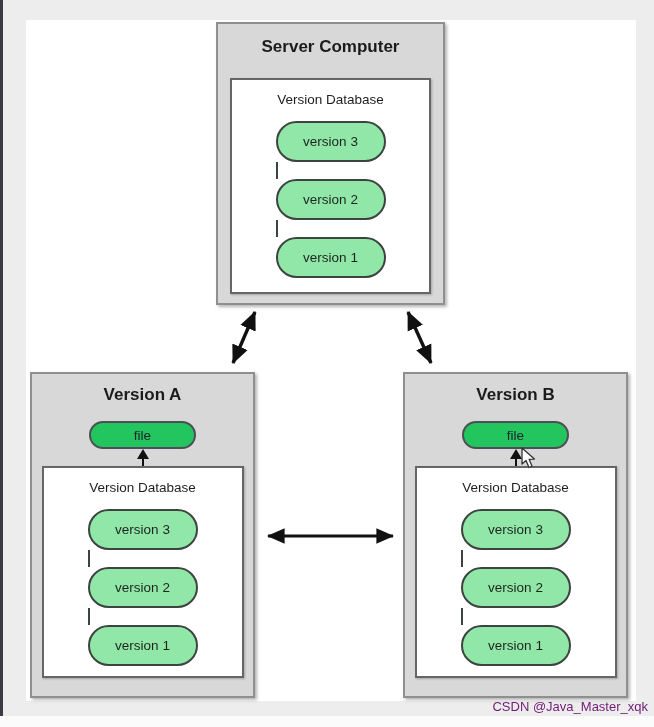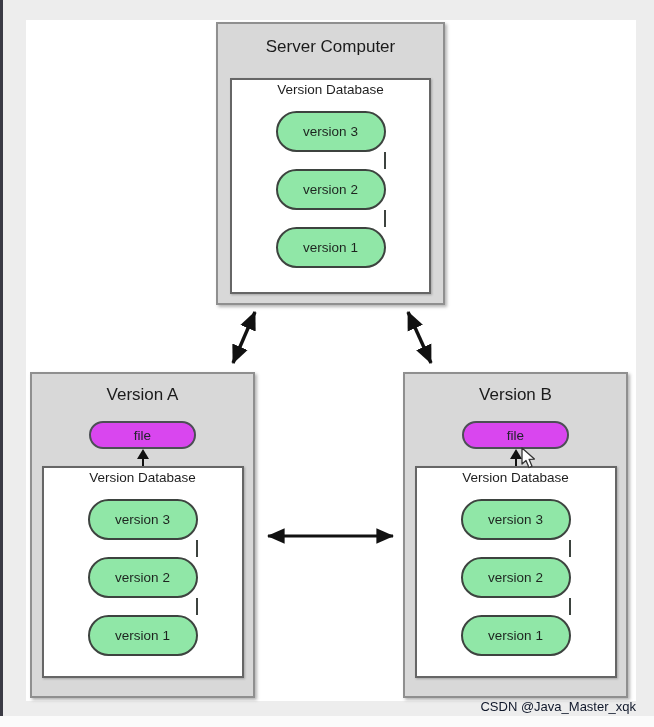--- a/index.html
+++ b/index.html
@@ -37,35 +37,35 @@
     position: absolute;
     background: #d8d8d8;
     border: 2px solid #8f8f8f;
     box-shadow: 2px 2px 3px rgba(90,90,90,0.45);
     display: flex;
     flex-direction: column;
     align-items: center;
   }
   .machine-title {
     font-size: 17px;
-    font-weight: 400;
+    font-weight: 700;
     color: #1b1b1b;
     line-height: 22px;
   }
   #server-box   { left: 216px; top: 22px;  width: 229px; height: 283px; }
   #computer-a   { left: 30px;  top: 372px; width: 225px; height: 326px; }
   #computer-b   { left: 403px; top: 372px; width: 225px; height: 326px; }
   #server-box .machine-title { margin-top: 12px; }
   #computer-a .machine-title, #computer-b .machine-title { margin-top: 10px; }
 
   .file-pill {
     margin-top: 15px;
     width: 107px;
     height: 28px;
-    background: #d946ef;
+    background: #22c55e;
     border: 2.5px solid #4c4f55;
     border-radius: 21px;
     display: flex;
     align-items: center;
     justify-content: center;
     font-size: 13.5px;
     color: #20242c;
   }
 
   .up-arrow {
@@ -95,30 +95,30 @@
     border: 2px solid #666666;
     box-shadow: 1px 1px 2px rgba(90,90,90,0.4);
     display: flex;
     flex-direction: column;
     align-items: center;
   }
   #server-box .db-box { margin-top: 20px; width: 201px; height: 216px; }
   #computer-a .db-box, #computer-b .db-box { width: 202px; height: 212px; }
 
   .db-title {
-    margin-top: 2px;
+    margin-top: 12px;
     font-size: 13.5px;
     color: #1e1e1e;
     line-height: 16px;
   }
   .pill-stack {
     margin-top: 13px;
     display: flex;
     flex-direction: column;
-    align-items: flex-end;
+    align-items: flex-start;
   }
   .version-pill {
     width: 110px;
     height: 41px;
     background: #90e7a7;
     border: 2.5px solid #3d433f;
     border-radius: 20.5px;
     display: flex;
     align-items: center;
     justify-content: center;
@@ -132,24 +132,24 @@
   }
 
   .arrow-layer {
     position: absolute;
     left: 0; top: 0;
     pointer-events: none;
   }
 
   .watermark {
     position: absolute;
-    right: 18px;
+    right: 6px;
     top: 699px;
     font-size: 13px;
-    color: #0f172a;
+    color: #701a75;
   }
 
   .cursor {
     position: absolute;
     left: 521px;
     top: 447px;
     width: 15px;
     height: 22px;
   }
 </style>

